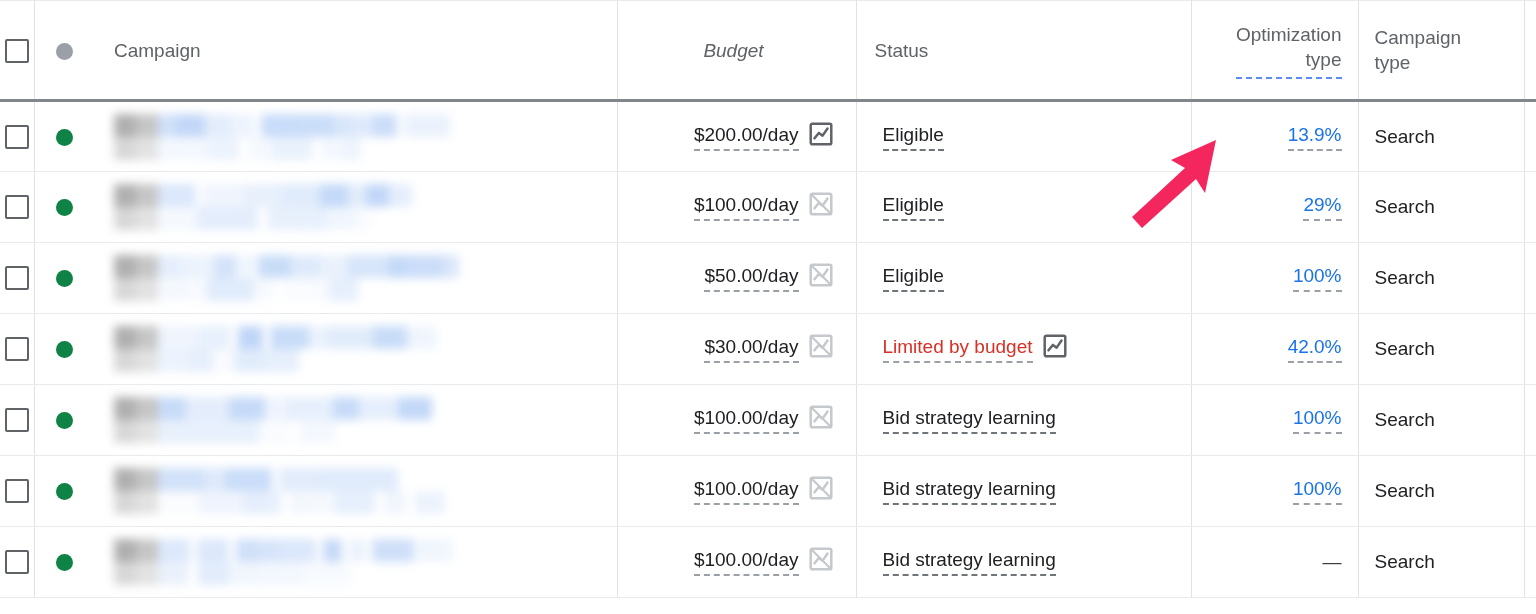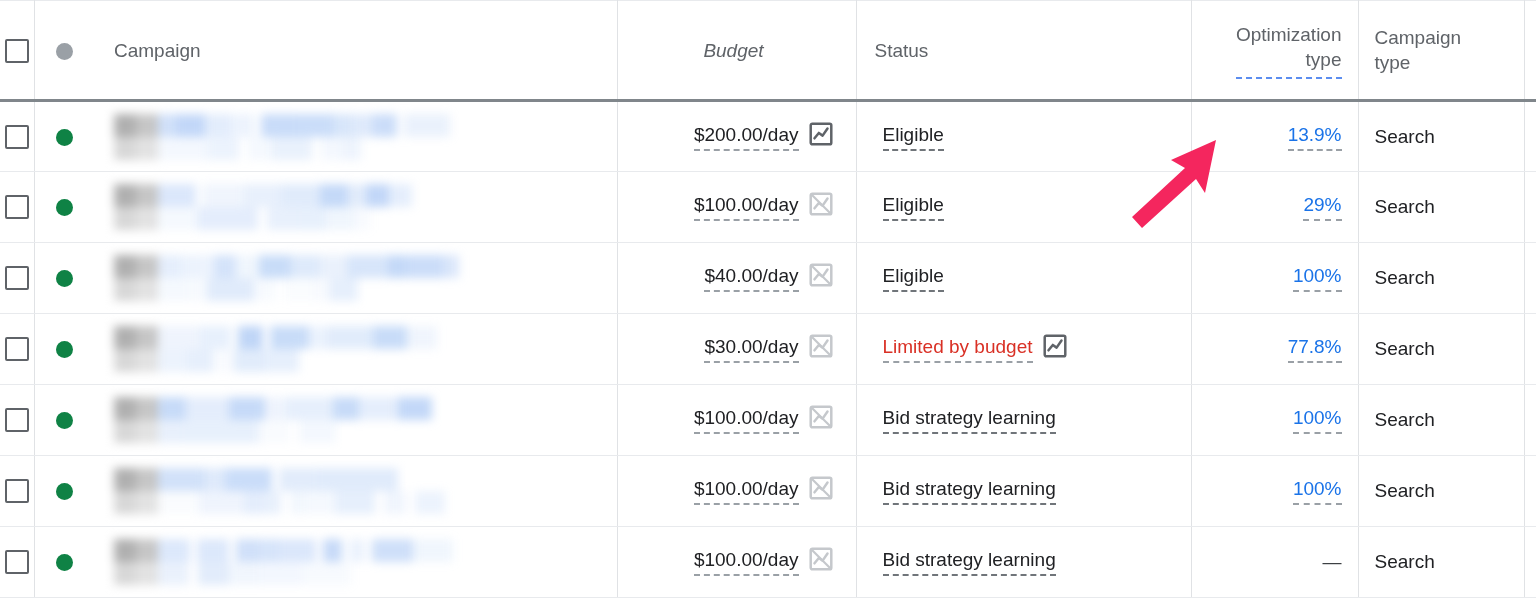--- a/index.html
+++ b/index.html
@@ -308,21 +308,21 @@
               <span class="blk" style="left:330px;width:15px;height:23px;background:rgba(164,196,244,0.40)"></span>
               <span class="blk blur-row2" style="left:44px;width:31px;height:23px;background:rgba(164,196,244,0.11)"></span>
               <span class="blk blur-row2" style="left:75px;width:18px;height:23px;background:rgba(164,196,244,0.09)"></span>
               <span class="blk blur-row2" style="left:93px;width:47px;height:23px;background:rgba(164,196,244,0.34)"></span>
               <span class="blk blur-row2" style="left:140px;width:21px;height:23px;background:rgba(164,196,244,0.09)"></span>
               <span class="blk blur-row2" style="left:170px;width:30px;height:23px;background:rgba(164,196,244,0.06)"></span>
               <span class="blk blur-row2" style="left:200px;width:15px;height:23px;background:rgba(164,196,244,0.08)"></span>
               <span class="blk blur-row2" style="left:215px;width:29px;height:23px;background:rgba(164,196,244,0.28)"></span>
             </span>
           </td>
-          <td class="c-budget"><span class="dashed">$40.00/day</span><span class="chart-icon"><svg width="26" height="26" viewBox="0 0 24 24">
+          <td class="c-budget"><span class="dashed">$50.00/day</span><span class="chart-icon"><svg width="26" height="26" viewBox="0 0 24 24">
                 <rect x="2.5" y="2.5" width="19" height="19" rx="1.5" fill="none" stroke="#c5c8cc" stroke-width="2.3"></rect>
                 <polyline points="6,16 10,11 13.5,13.5 18,7" fill="none" stroke="#c5c8cc" stroke-width="2.3" stroke-linejoin="round" stroke-linecap="round"></polyline>
                 <line x1="2.5" y1="2.5" x2="21.5" y2="21.5" stroke="#c5c8cc" stroke-width="2"></line>
               </svg></span></td>
           <td class="c-status"><span class="dashed-dark">Eligible</span></td>
           <td class="c-score"><span class="score-link">100%</span></td>
           <td class="c-type"><span>Search</span></td>
           <td class="c-tail no-right"></td>
         </tr>
         <tr class="data-row">
@@ -351,21 +351,21 @@
           </td>
           <td class="c-budget"><span class="dashed">$30.00/day</span><span class="chart-icon"><svg width="26" height="26" viewBox="0 0 24 24">
                 <rect x="2.5" y="2.5" width="19" height="19" rx="1.5" fill="none" stroke="#c5c8cc" stroke-width="2.3"></rect>
                 <polyline points="6,16 10,11 13.5,13.5 18,7" fill="none" stroke="#c5c8cc" stroke-width="2.3" stroke-linejoin="round" stroke-linecap="round"></polyline>
                 <line x1="2.5" y1="2.5" x2="21.5" y2="21.5" stroke="#c5c8cc" stroke-width="2"></line>
               </svg></span></td>
           <td class="c-status"><span class="dashed red-text">Limited by budget</span><span class="chart-icon"><svg width="26" height="26" viewBox="0 0 24 24">
                 <rect x="2.5" y="2.5" width="19" height="19" rx="1.5" fill="none" stroke="#5f6368" stroke-width="2.3"></rect>
                 <polyline points="6,16 10,11 13.5,13.5 18,7" fill="none" stroke="#5f6368" stroke-width="2.3" stroke-linejoin="round" stroke-linecap="round"></polyline>
               </svg></span></td>
-          <td class="c-score"><span class="score-link">77.8%</span></td>
+          <td class="c-score"><span class="score-link">42.0%</span></td>
           <td class="c-type"><span>Search</span></td>
           <td class="c-tail no-right"></td>
         </tr>
         <tr class="data-row">
           <td class="c-check"><span class="checkbox"></span></td>
           <td class="c-dot no-right"><span class="dot green"></span></td>
           <td class="c-name">
             <span class="blur-name" style="width:360px">
               <span class="blk" style="left:0px;width:22px;background:#b0b0b0"></span>
               <span class="blk blur-row2" style="left:0px;width:22px;background:#d8d8d8"></span>

